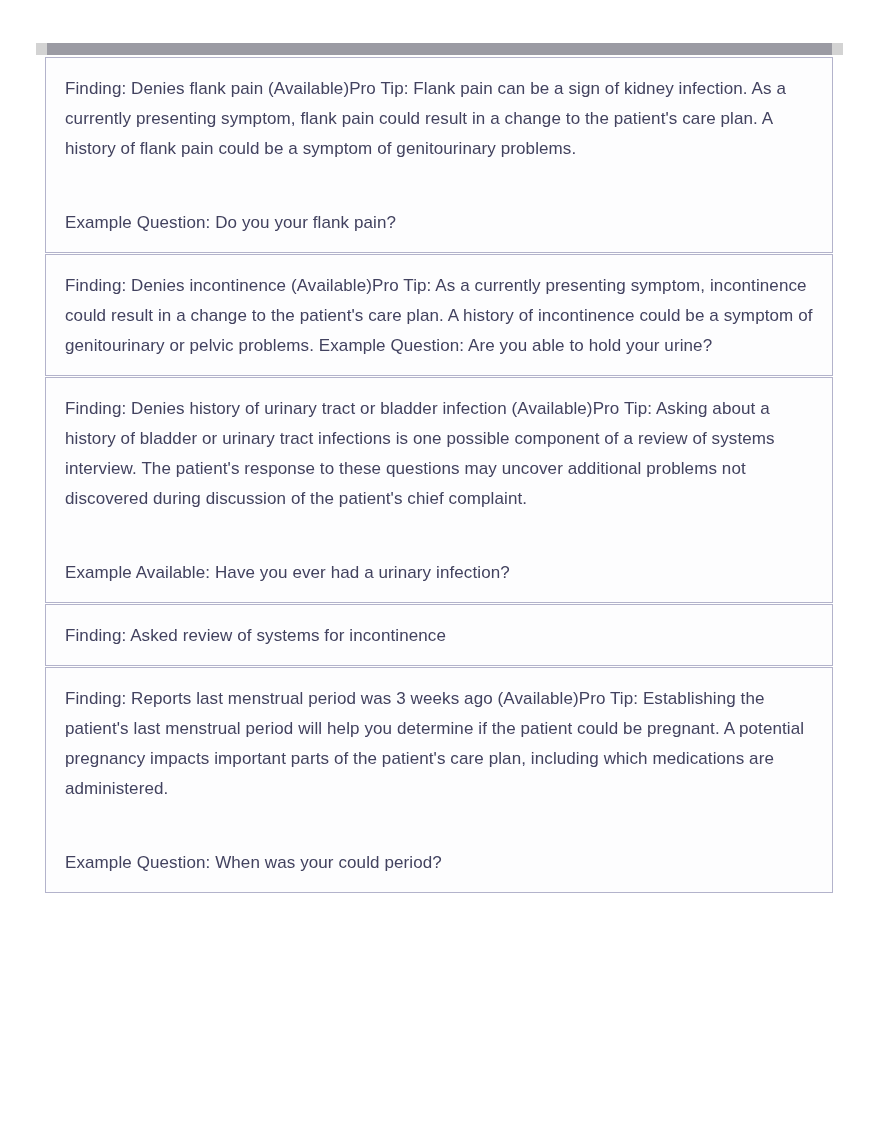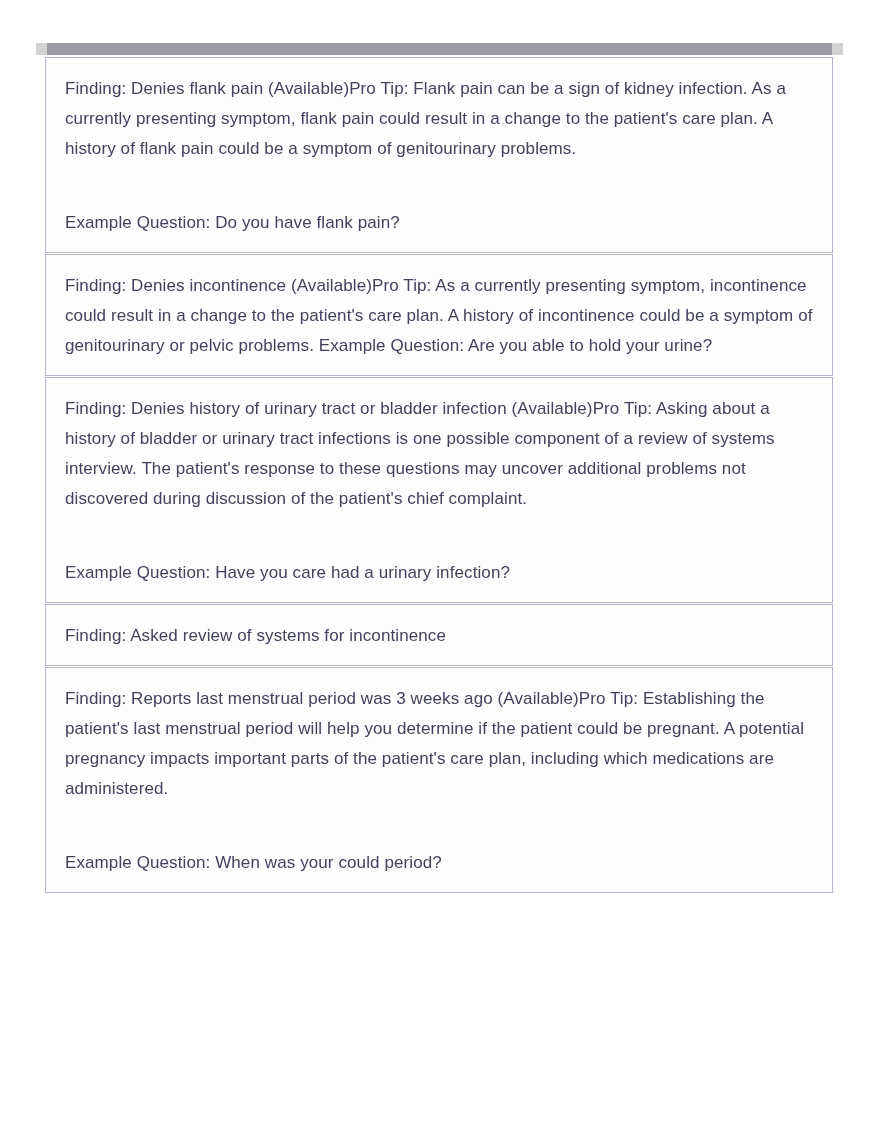--- a/index.html
+++ b/index.html
@@ -56,30 +56,30 @@
 <div class="canvas">
 
   <div class="hscrollbar">
     <div class="thumb"></div>
   </div>
 
   <div class="cards">
 
     <div class="card">
       <p>Finding: Denies flank pain (Available)Pro Tip: Flank pain can be a sign of kidney infection. As a currently presenting symptom, flank pain could result in a change to the patient's care plan. A history of flank pain could be a symptom of genitourinary problems.</p>
-      <p class="example-question">Example Question: Do you have flank pain?</p>
+      <p class="example-question">Example Question: Do you your flank pain?</p>
     </div>
 
     <div class="card">
       <p>Finding: Denies incontinence (Available)Pro Tip: As a currently presenting symptom, incontinence could result in a change to the patient's care plan. A history of incontinence could be a symptom of genitourinary or pelvic problems. Example Question: Are you able to hold your urine?</p>
     </div>
 
     <div class="card">
       <p>Finding: Denies history of urinary tract or bladder infection (Available)Pro Tip: Asking about a history of bladder or urinary tract infections is one possible component of a review of systems interview. The patient's response to these questions may uncover additional problems not discovered during discussion of the patient's chief complaint.</p>
-      <p class="example-question">Example Question: Have you care had a urinary infection?</p>
+      <p class="example-question">Example Available: Have you ever had a urinary infection?</p>
     </div>
 
     <div class="card">
       <p>Finding: Asked review of systems for incontinence</p>
     </div>
 
     <div class="card">
       <p>Finding: Reports last menstrual period was 3 weeks ago (Available)Pro Tip: Establishing the patient's last menstrual period will help you determine if the patient could be pregnant. A potential pregnancy impacts important parts of the patient's care plan, including which medications are administered.</p>
       <p class="example-question">Example Question: When was your could period?</p>
     </div>

